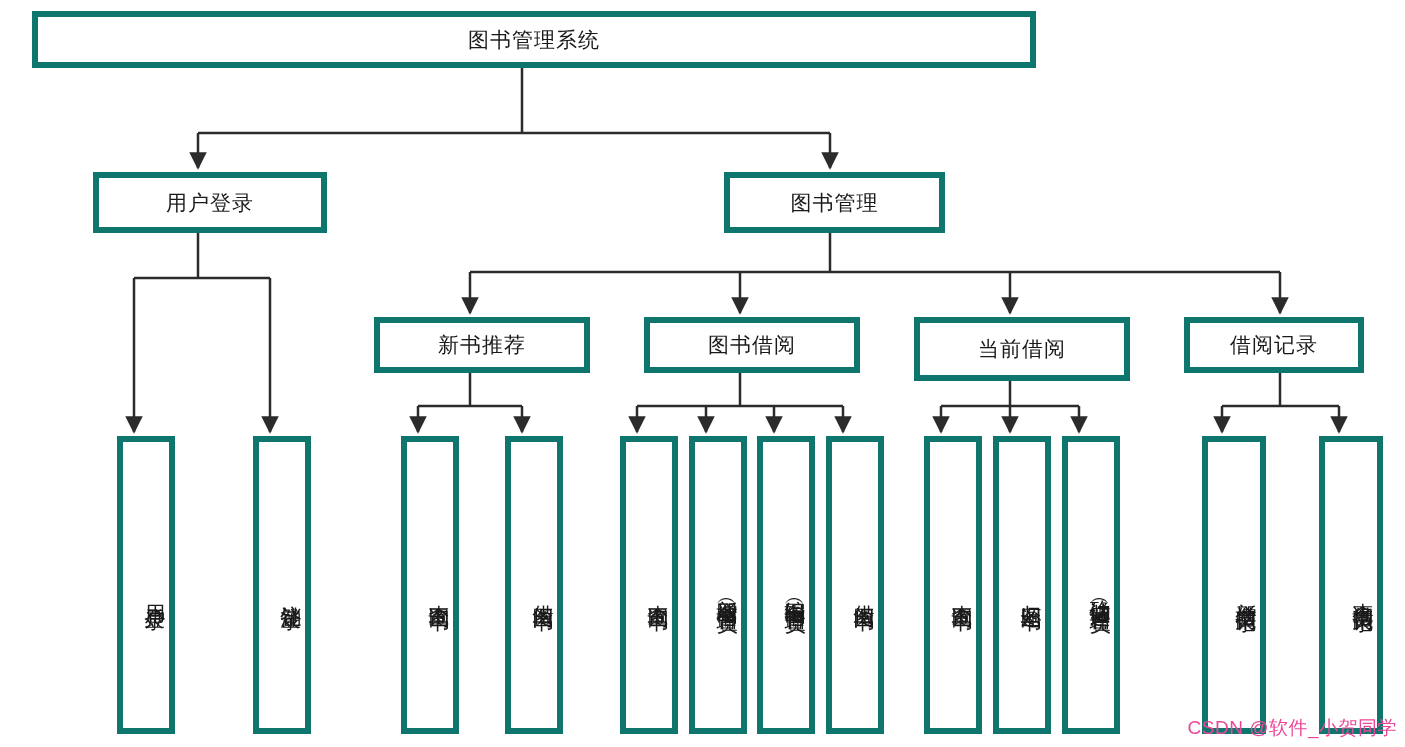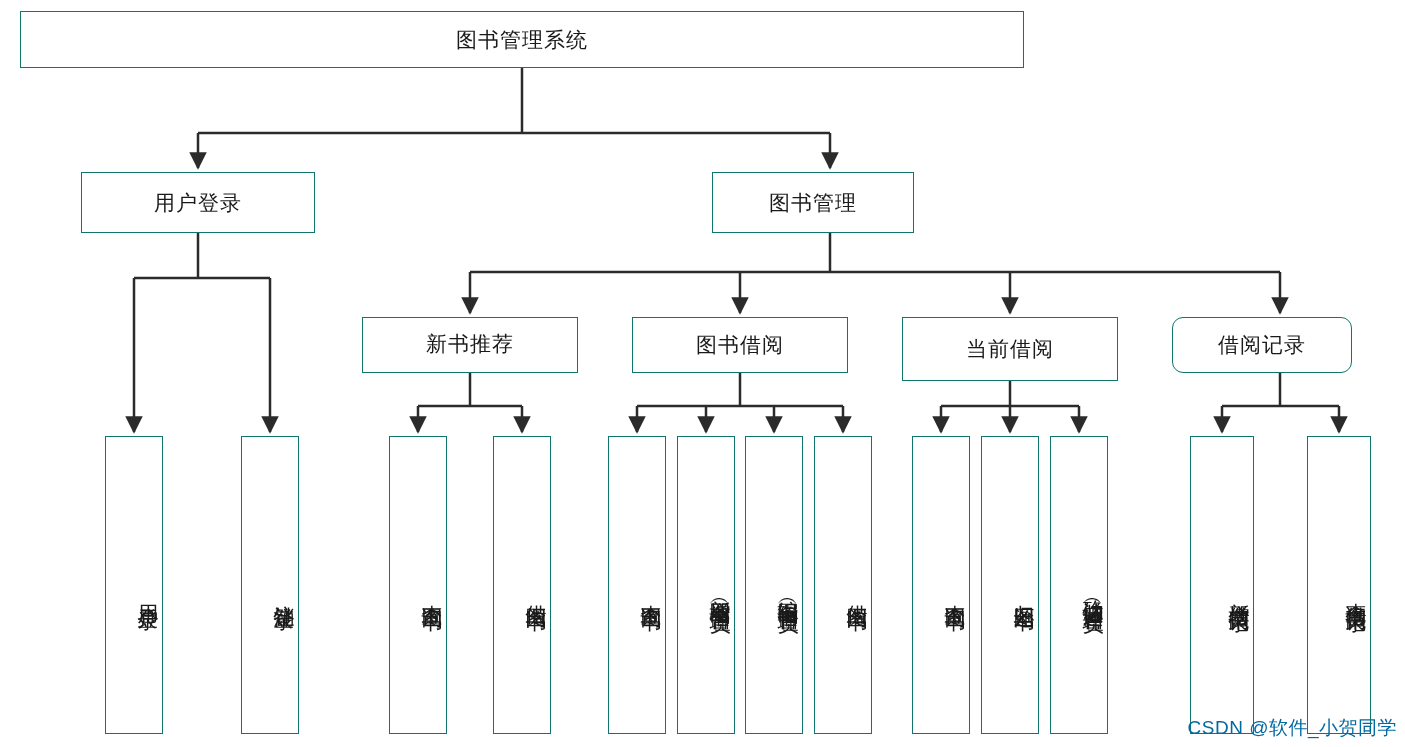--- a/index.html
+++ b/index.html
@@ -23,25 +23,26 @@
     left: 0;
     top: 0;
     width: 1405px;
     height: 747px;
     pointer-events: none;
   }
   .node {
     position: absolute;
     box-sizing: border-box;
     background: #ffffff;
-    border: 1px solid #0f766e;
+    border: 6px solid #0f766e;
     display: flex;
     align-items: center;
     justify-content: center;
     color: #1a1a1a;
+    margin-left: 12px;
   }
   .node.horiz {
     font-size: 21px;
     letter-spacing: 1px;
     line-height: 1.2;
   }
   .node.vert {
     writing-mode: vertical-rl;
     text-orientation: upright;
     font-size: 21px;
@@ -58,21 +59,21 @@
   }
   .node.horiz .node-label {
     display: block;
     white-space: nowrap;
   }
   #watermark {
     position: absolute;
     right: 8px;
     bottom: 6px;
     font-size: 19px;
-    color: #0369a1;
+    color: #ec4899;
     letter-spacing: 0.5px;
     white-space: nowrap;
     user-select: none;
   }
 </style>
 </head>
 <body>
 
 <div id="diagram-canvas">
 
@@ -128,34 +129,34 @@
     </g>
   </svg>
 
   <div class="node horiz" style="left:20px; top:11px; width:1004px; height:57px;">
     <span class="node-label">图书管理系统</span>
   </div>
 
   <div class="node horiz" style="left:81px; top:172px; width:234px; height:61px;">
     <span class="node-label">用户登录</span>
   </div>
-  <div class="node horiz" style="left:712px; top:172px; width:202px; height:61px;">
+  <div class="node horiz" style="left:712px; top:172px; width:221px; height:61px;">
     <span class="node-label">图书管理</span>
   </div>
 
-  <div class="node horiz" style="left:362px; top:317px; width:216px; height:56px;font-family:Liberation Serif, serif;">
+  <div class="node horiz" style="left:362px; top:317px; width:216px; height:56px;">
     <span class="node-label">新书推荐</span>
   </div>
   <div class="node horiz" style="left:632px; top:317px; width:216px; height:56px;align-items:center;">
     <span class="node-label">图书借阅</span>
   </div>
   <div class="node horiz" style="left:902px; top:317px; width:216px; height:64px;">
     <span class="node-label">当前借阅</span>
   </div>
-  <div class="node horiz" style="left:1172px; top:317px; width:180px; height:56px;border-radius:11px;">
+  <div class="node horiz" style="left:1172px; top:317px; width:180px; height:56px;">
     <span class="node-label">借阅记录</span>
   </div>
 
   <div class="node vert" style="left:105px; top:436px; width:58px; height:298px;">
     <span class="node-label">用户登录</span>
   </div>
   <div class="node vert" style="left:241px; top:436px; width:58px; height:298px;">
     <span class="node-label">注销登录</span>
   </div>
 

